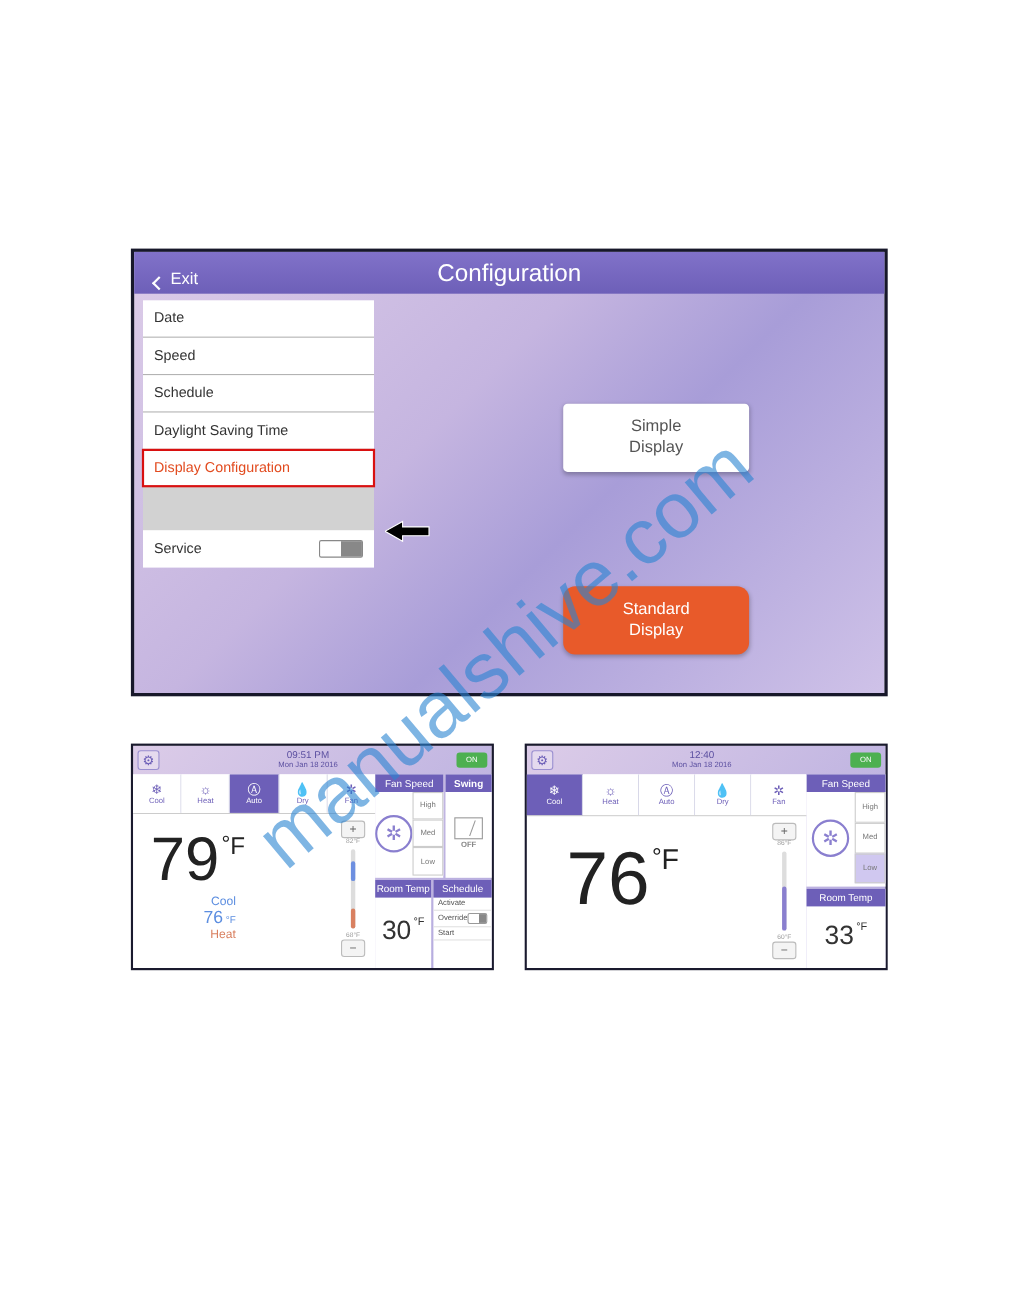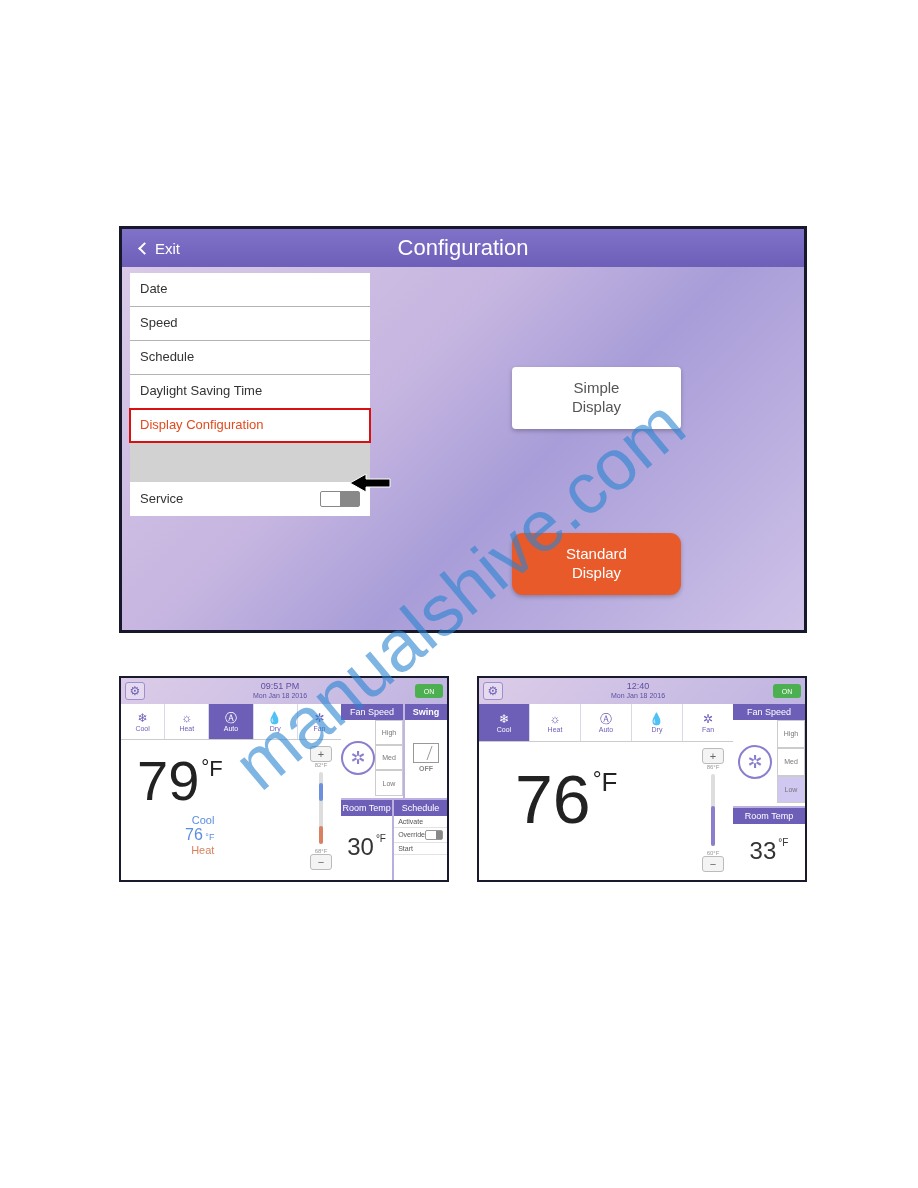--- a/index.html
+++ b/index.html
@@ -4,25 +4,25 @@
 <style>
   * { box-sizing: border-box; margin: 0; padding: 0; font-family: Arial, Helvetica, sans-serif; }
   body { width: 918px; height: 1188px; background: #fff; position: relative; }
 
   
   .watermark { position: absolute; left: 50%; top: 50%; transform: translate(-50%,-50%) rotate(-40deg); font-size: 72px; color: #2a84d2; opacity: 0.6; z-index: 200; pointer-events: none; font-weight: 400; }
 
   
   .config-panel { position: absolute; left: 119px; top: 226px; width: 688px; height: 407px; border: 3px solid #17182a; background: linear-gradient(135deg, #dccce8 0%, #c5b5e0 40%, #a89dd8 60%, #cfc2e8 100%); }
   .config-header { height: 38px; background: linear-gradient(#8172c9,#6d5fb8); display: flex; align-items: center; position: relative; }
-  .exit-btn { position: absolute; left: 8px; top: 5px; height: 28px; display: flex; align-items: center; gap: 6px; color: #fff; font-size: 15px; padding: 0 10px; cursor: pointer; }
+  .exit-btn { position: absolute; left: 8px; top: 5px; height: 28px; display: flex; align-items: flex-end; gap: 6px; color: #fff; font-size: 15px; padding: 0 10px; cursor: pointer; }
   .exit-btn .chev { width: 9px; height: 9px; border-left: 2px solid #fff; border-bottom: 2px solid #fff; transform: rotate(45deg); }
   .config-title { margin: 0 auto; color: #fff; font-size: 22px; }
   .config-body { position: relative; height: calc(100% - 38px); }
-  .menu-list { position: absolute; left: 8px; top: 6px; width: 240px; background: #fff; }
+  .menu-list { position: absolute; left: 8px; top: 6px; width: 210px; background: #fff; }
   .menu-item { padding: 9px 10px; border-bottom: 1px solid #b3b3b3; font-size: 13px; color: #333; line-height: 1.15; cursor: pointer; }
   .menu-item.selected { color: #e24b1f; border: 2px solid #d91010; margin: -1px; padding: 8px 9px; position: relative; z-index: 2; }
   .menu-spacer { height: 40px; background: #d2d2d2; }
   .menu-service { padding: 9px 10px; font-size: 13px; color: #333; display: flex; align-items: center; justify-content: space-between; }
   .svc-toggle { width: 40px; height: 16px; border: 1px solid #888; background: linear-gradient(to right,#fff 50%,#888 50%); border-radius: 2px; }
   .arrow-ptr { position: absolute; left: 228px; top: 205px; width: 42px; height: 22px; }
   .arrow-ptr svg { width: 100%; height: 100%; }
 
   .display-btn { position: absolute; width: 169px; height: 62px; border-radius: 4px; display: flex; align-items: center; justify-content: center; text-align: center; font-size: 15px; line-height: 1.25; box-shadow: 0 2px 4px rgba(0,0,0,0.25); cursor: pointer; }
   .simple-display { left: 390px; top: 100px; background: #fff; color: #555; }

